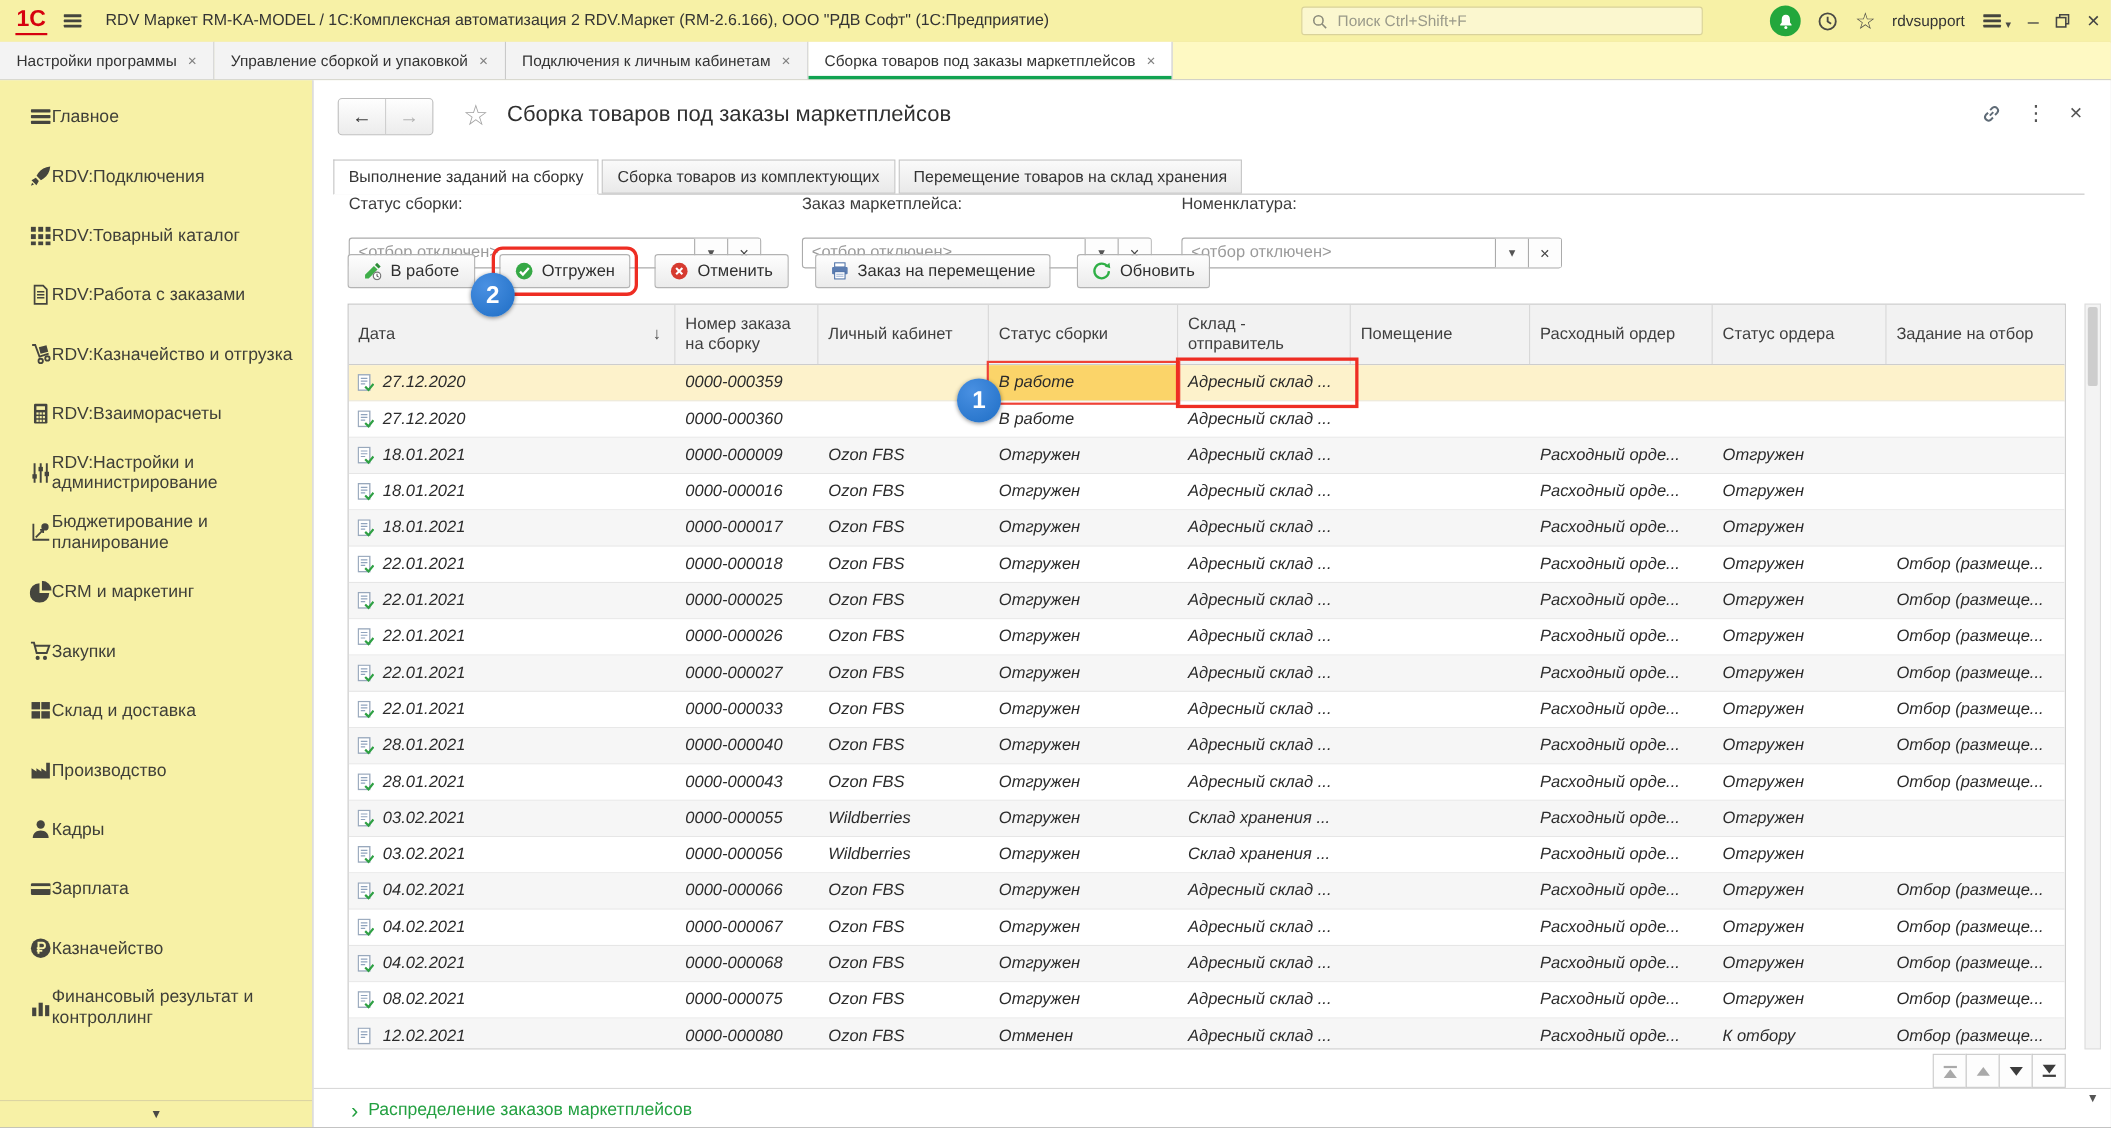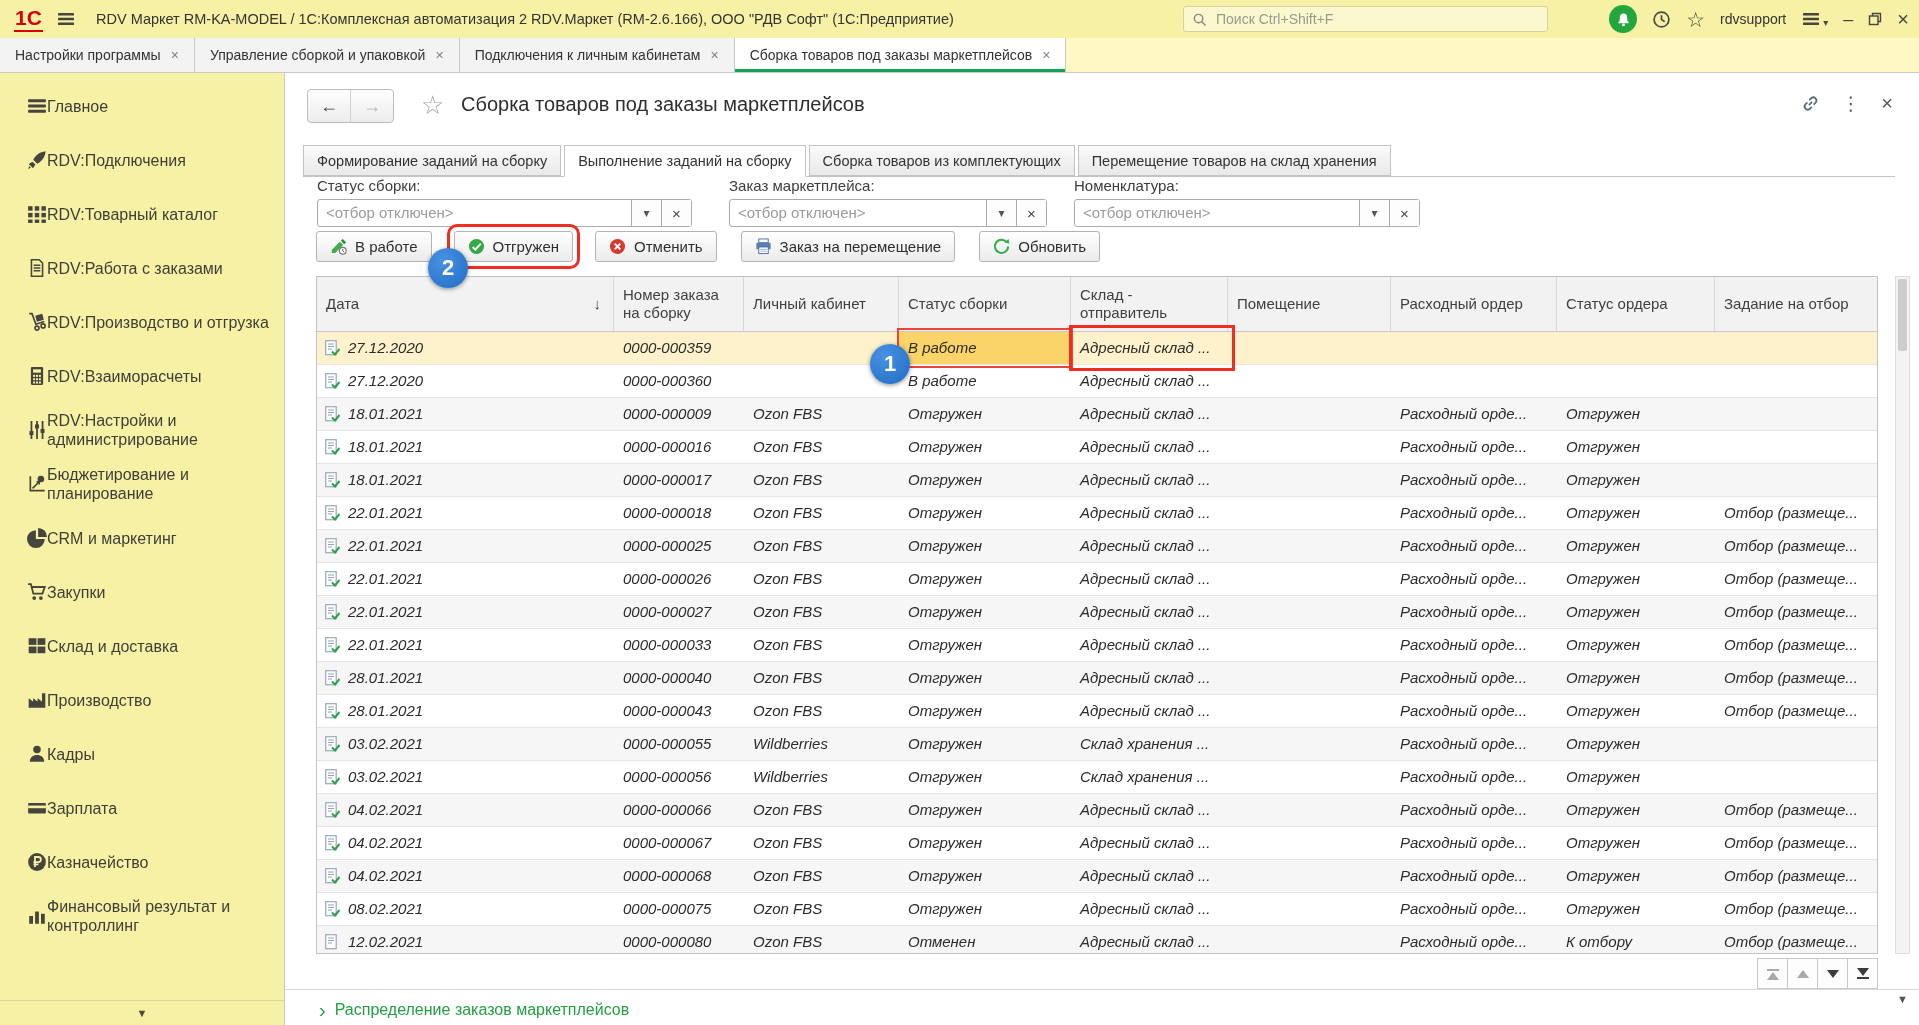--- a/index.html
+++ b/index.html
@@ -59,21 +59,21 @@
   .subtabs{position:absolute;left:18px;top:72px;right:24px;height:31px;display:flex;border-bottom:1px solid #c3c3c3;overflow:visible;}
   .subtab{height:31px;box-sizing:border-box;display:flex;align-items:center;padding:0 13px;margin-right:3px;background:linear-gradient(#fafafa,#e9e9e9);border:1px solid #c3c3c3;font-size:14.5px;color:#333;white-space:nowrap;}
   .subtab.active{height:32px;background:#fff;border-bottom:1px solid #fff;position:relative;z-index:2;}
 
   
   .filters{position:absolute;inset:0;pointer-events:none;}
   .filter{position:absolute;top:104px;pointer-events:auto;}
   .f0{left:32px;width:375px;}
   .f1{left:444px;width:318px;}
   .f2{left:789px;width:346px;}
-  .filter-label{font-size:15px;color:#3d3d3d;margin-bottom:5px;}
+  .filter-label{font-size:15px;color:#3d3d3d;margin-bottom:22px;}
   .filter-box{height:28px;border:1px solid #ababab;border-radius:3px;display:flex;background:#fff;box-sizing:border-box;}
   .filter-value{flex:1;font-size:15px;color:#9b9b9b;padding:0 8px;line-height:26px;white-space:nowrap;overflow:hidden;}
   .combo-btn{width:29px;border-left:1px solid #ababab;display:flex;align-items:center;justify-content:center;color:#555;font-size:12px;background:#fdfdfd;}
   .combo-btn.clear{font-size:15px;color:#444;}
 
   
   .toolbar{position:absolute;left:31px;top:158px;display:flex;align-items:center;gap:12px;}
   .btn{height:31px;display:inline-flex;align-items:center;gap:8px;padding:0 13px;background:linear-gradient(#fefefe,#ebebeb);border:1px solid #b3b3b3;border-radius:3px;font-size:15px;color:#2f2f2f;font-family:"Liberation Sans",sans-serif;white-space:nowrap;}
   .btn .svgicon{width:17px;height:17px;}
   .btn.annotated{outline:3px solid #ee2d23;outline-offset:4px;margin:0 10px;}
@@ -258,21 +258,21 @@
           <span class="svgicon">
             <svg viewBox="0 0 18 18">
               <g stroke="#45453e" stroke-width="1.5" fill="none">
                 <path d="M2 1.5h2.5l3.5 9.5 7.5-2.5"></path>
                 <circle cx="9" cy="14.5" r="1.8"></circle>
                 <circle cx="14.5" cy="12.5" r="1.8"></circle>
               </g>
               <rect x="8" y="2.5" width="6.5" height="5.5" fill="#45453e" transform="rotate(-15 11 5)"></rect>
             </svg>
           </span>
-          <span class="side-label">RDV:Производство и отгрузка</span>
+          <span class="side-label">RDV:Казначейство и отгрузка</span>
         </div>
         <div class="side-item">
           <span class="svgicon">
             <svg viewBox="0 0 18 18">
               <rect x="3.5" y="1" width="11" height="16" rx="1" fill="#45453e"></rect>
               <rect x="5.5" y="3" width="7" height="3" fill="#f7f1a6"></rect>
               <g fill="#f7f1a6">
                 <rect x="5.5" y="8" width="1.8" height="1.8"></rect>
                 <rect x="8.1" y="8" width="1.8" height="1.8"></rect>
                 <rect x="10.7" y="8" width="1.8" height="1.8"></rect>
@@ -415,23 +415,20 @@
               <path d="M6 8 4 10a3 3 0 0 0 4.2 4.2l2-2"></path>
               <path d="M12 10l2-2A3 3 0 0 0 9.8 3.8l-2 2"></path>
             </g>
           </svg>
         </span>
       <span class="kebab">⋮</span>
       <span class="form-close">×</span>
     </div>
 
     <div class="subtabs" id="subtabs">
-        <div class="subtab">
-          <span>Формирование заданий на сборку</span>
-        </div>
         <div class="subtab active">
           <span>Выполнение заданий на сборку</span>
         </div>
         <div class="subtab">
           <span>Сборка товаров из комплектующих</span>
         </div>
         <div class="subtab">
           <span>Перемещение товаров на склад хранения</span>
         </div>
       </div>

